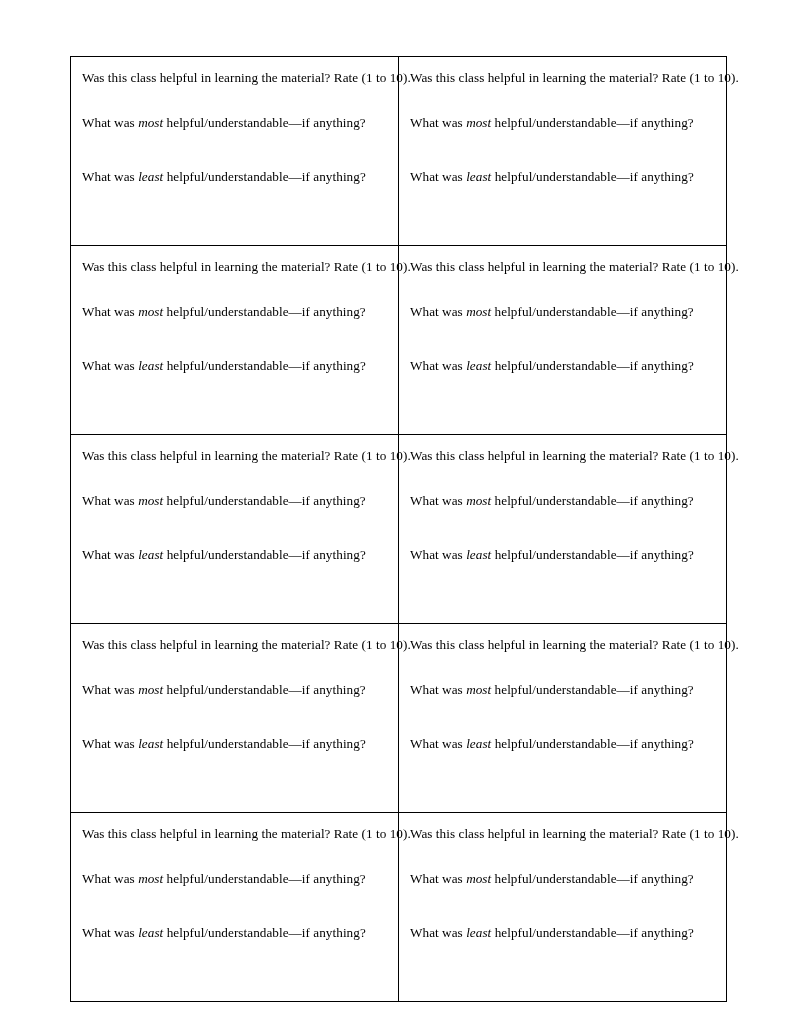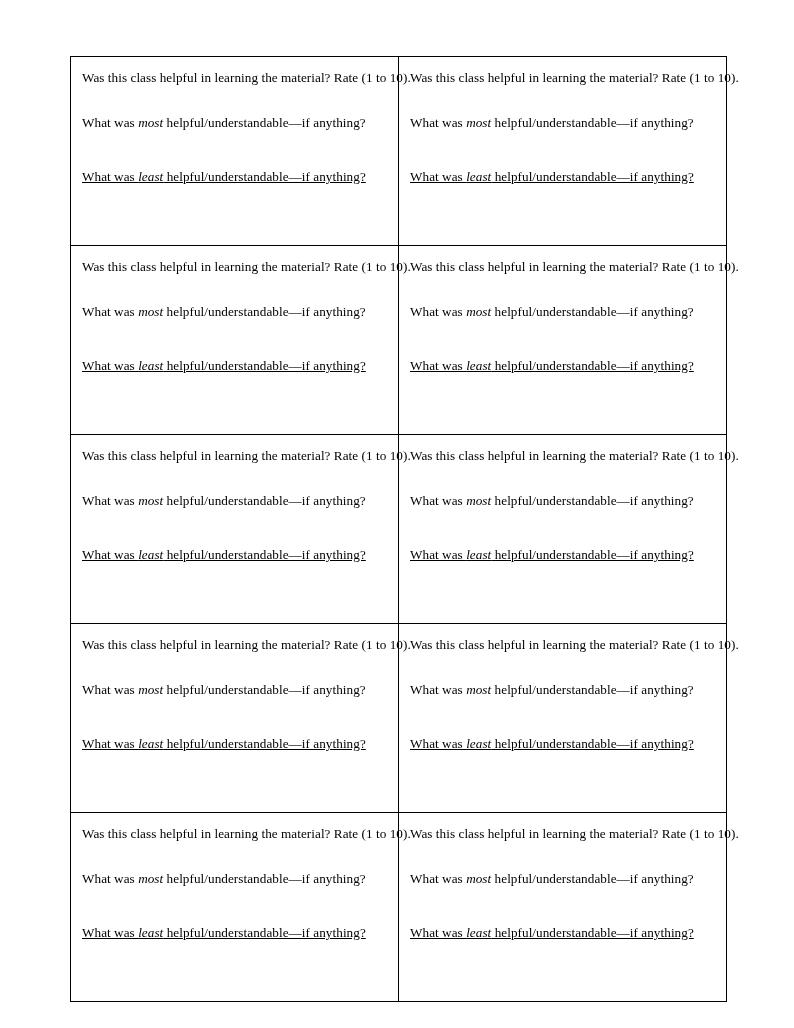--- a/index.html
+++ b/index.html
@@ -61,21 +61,21 @@
     font-size: 13.2px;
     line-height: 1.05;
     margin: 0;
     padding: 0;
     white-space: nowrap;
     letter-spacing: 0.05px;
   }
 
   .q-line.q1 { margin-top: 3px; }
   .q-line.q2 { margin-top: 31px; }
-  .q-line.q3 { margin-top: 40px; text-decoration: underline; }
+  .q-line.q3 { margin-top: 40px; }
 
   .emph {
     font-style: italic;
   }
 </style>
 </head>
 <body>
 
 <div class="page">
   <table class="slip-table">

